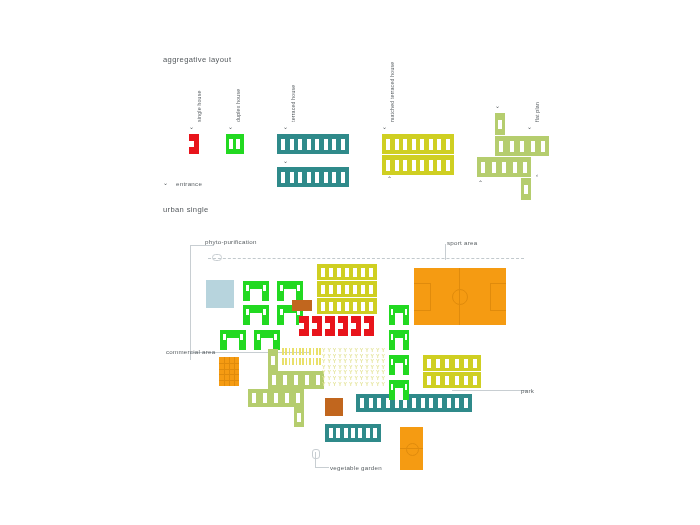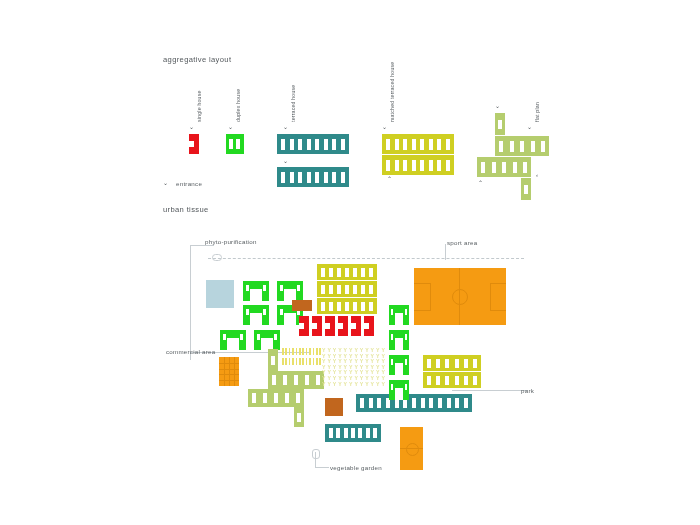--- a/index.html
+++ b/index.html
@@ -26,21 +26,21 @@
   .tree{position:absolute;color:#e4e49a;font-size:5px;line-height:5px;font-weight:bold;}
   .treegrid{position:absolute;}
   .hedge{position:absolute;}
 </style>
 </head>
 <body>
 
 <div class="canvas">
 
   <div class="lbl-title" style="left:163px;top:55px;">aggregative layout</div>
-  <div class="lbl-title" style="left:163px;top:205px;">urban tissue</div>
+  <div class="lbl-title" style="left:163px;top:205px;">urban single</div>
 
   <div class="vlbl" style="left:196px;top:122px;">single house</div>
   <div class="chev" style="left:189px;top:124px;">⌄</div>
   <div class="blk" style="left:189px;top:134px;width:10px;height:20px;background:#e8141b;"></div>
   <div class="unit" style="left:189px;top:141px;width:5px;height:6px;"></div>
 
   <div class="vlbl" style="left:235px;top:122px;">duplex house</div>
   <div class="chev" style="left:228px;top:124px;">⌄</div>
   <div class="blk" style="left:226px;top:134px;width:18px;height:20px;background:#22d921;"></div>
   <div class="unit" style="left:229px;top:139px;width:4px;height:10px;"></div>

